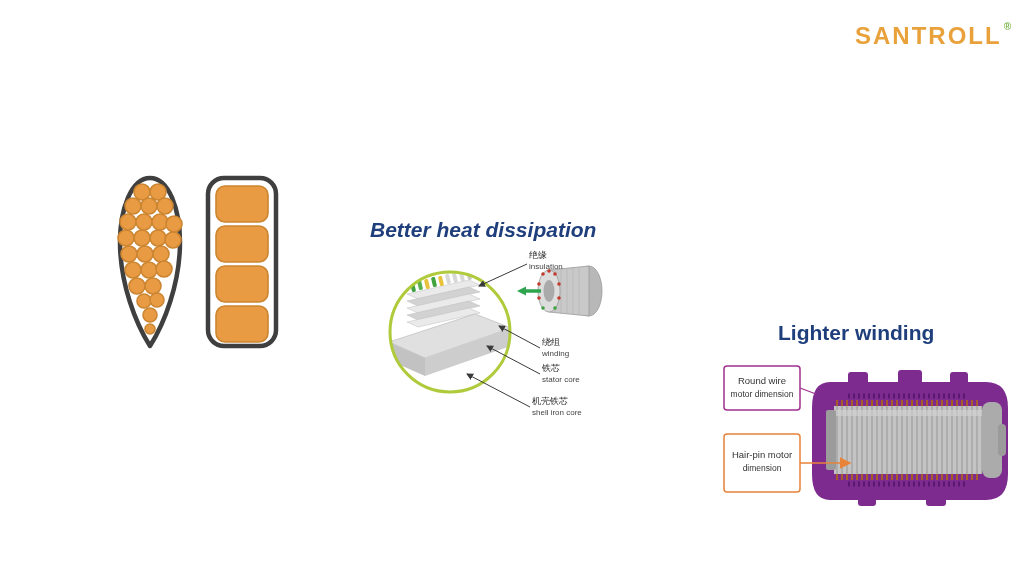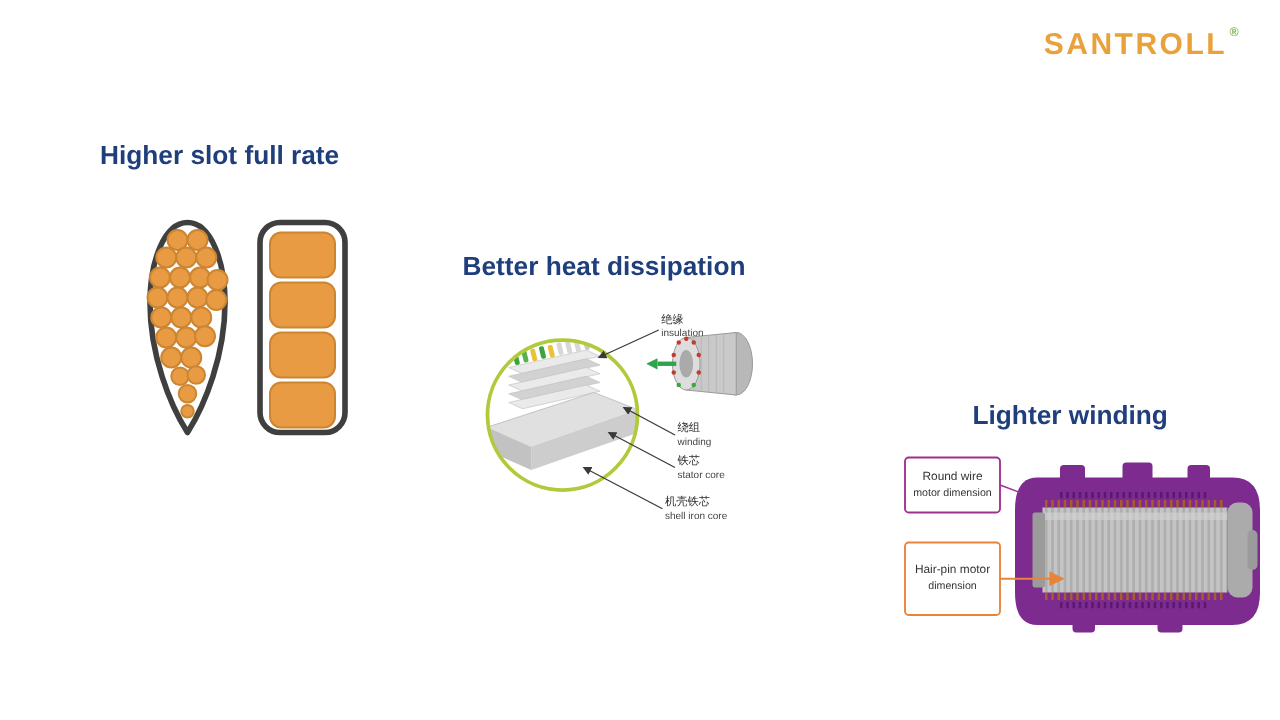--- a/index.html
+++ b/index.html
@@ -1,26 +1,26 @@
 <!DOCTYPE html>
 <html style="--heading: #1F3E7C; --logo-gold: #E9A23B; --logo-green: #7AB648; --slot-orange: #E89B43; --outline-gray: #3F3F3F; --circle-green: #AFCA3B; --purple: #7D2B8F; --label-purple-border: #A0308F; --label-orange-border: #E8833A;"><head>
 <meta charset="utf-8">
 <style>
   * { margin:0; padding:0; box-sizing:border-box; }
   html,body { width:1024px; height:576px; }
   body { font-family:"Liberation Sans", sans-serif; background:#ffffff; overflow:hidden; }
   .slide { position:relative; width:1024px; height:576px; background:#ffffff; }
 
-  .logo { position:absolute; top:24px; right:33px; display:flex; align-items:flex-start; }
+  .logo { position:absolute; top:24px; right:13px; display:flex; align-items:flex-start; }
   .logo-text { color:var(--logo-gold); font-weight:bold; font-size:24px; letter-spacing:2px; line-height:1; }
   .logo-reg { color:var(--logo-green); font-size:10px; font-weight:bold; margin-left:2px; margin-top:-3px; }
 
   .title { position:absolute; color:var(--heading); font-size:21px; font-weight:bold; white-space:nowrap; }
   .title-slot   { left:80px;  top:113px; }
-  .title-heat   { left:370px; top:202px; }
+  .title-heat   { left:370px; top:218px;font-style:italic; }
   .title-weight { left:778px; top:321px; }
 
   svg.art { position:absolute; overflow:visible; }
   .slot-art   { left:100px; top:168px; }
   .heat-art   { left:383px; top:242px; }
   .weight-art { left:698px; top:360px; }
 
   .c-outline { fill:#ffffff; stroke:var(--outline-gray); stroke-width:4.5; stroke-linejoin:round; }
   .c-orange  { fill:var(--slot-orange); stroke:#CC8531; stroke-width:1.6; }
 
@@ -38,21 +38,20 @@
 </head>
 <body>
 
 <div class="slide">
 
   <div class="logo">
     <span class="logo-text">SANTROLL</span>
     <span class="logo-reg">®</span>
   </div>
 
-  <div class="title title-slot">Higher slot full rate</div>
   <div class="title title-heat">Better heat dissipation</div>
   <div class="title title-weight">Lighter winding</div>
 
   <svg class="art slot-art" width="190" height="185" viewBox="0 0 190 185">
     <g>
       <path class="c-outline" d="M50,178 C36,156 20,116 20,74 C20,42 31,10 50,10 C69,10 80,42 80,74 C80,116 64,156 50,178 Z"></path>
       <g>
         <circle class="c-orange" cx="42" cy="24" r="8"></circle>
           <circle class="c-orange" cx="58" cy="24" r="8"></circle>
         <circle class="c-orange" cx="33" cy="38" r="8"></circle>

